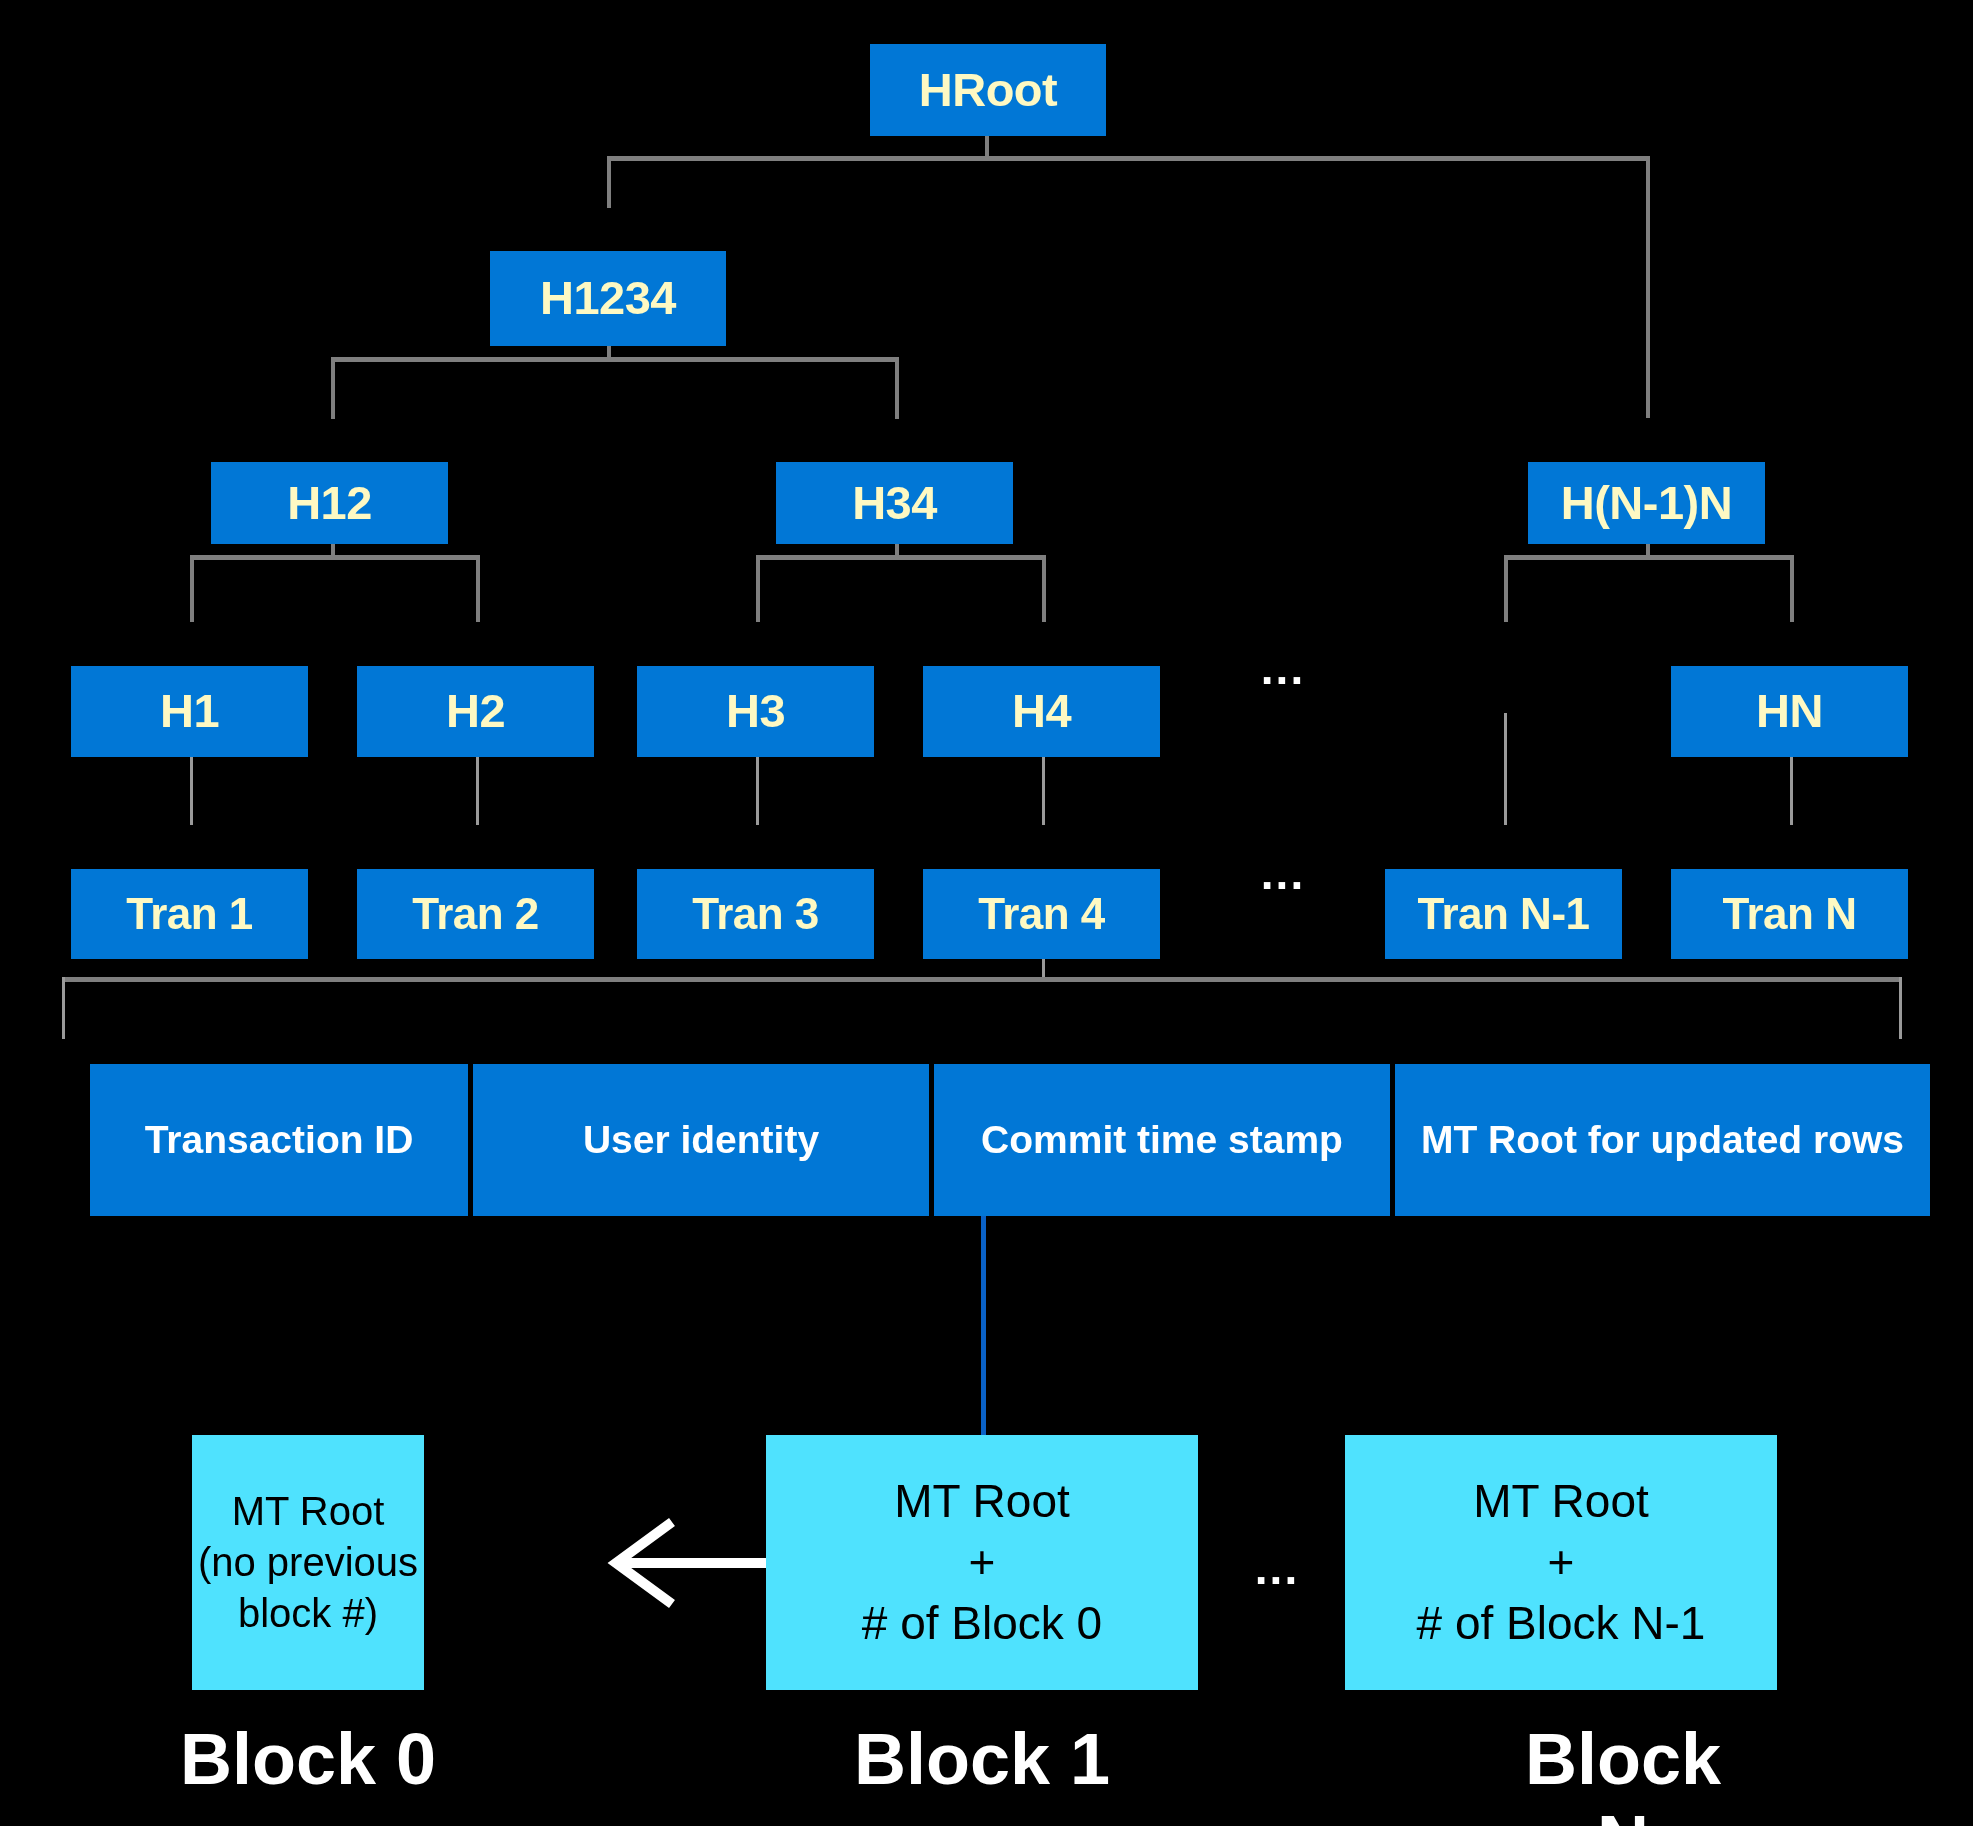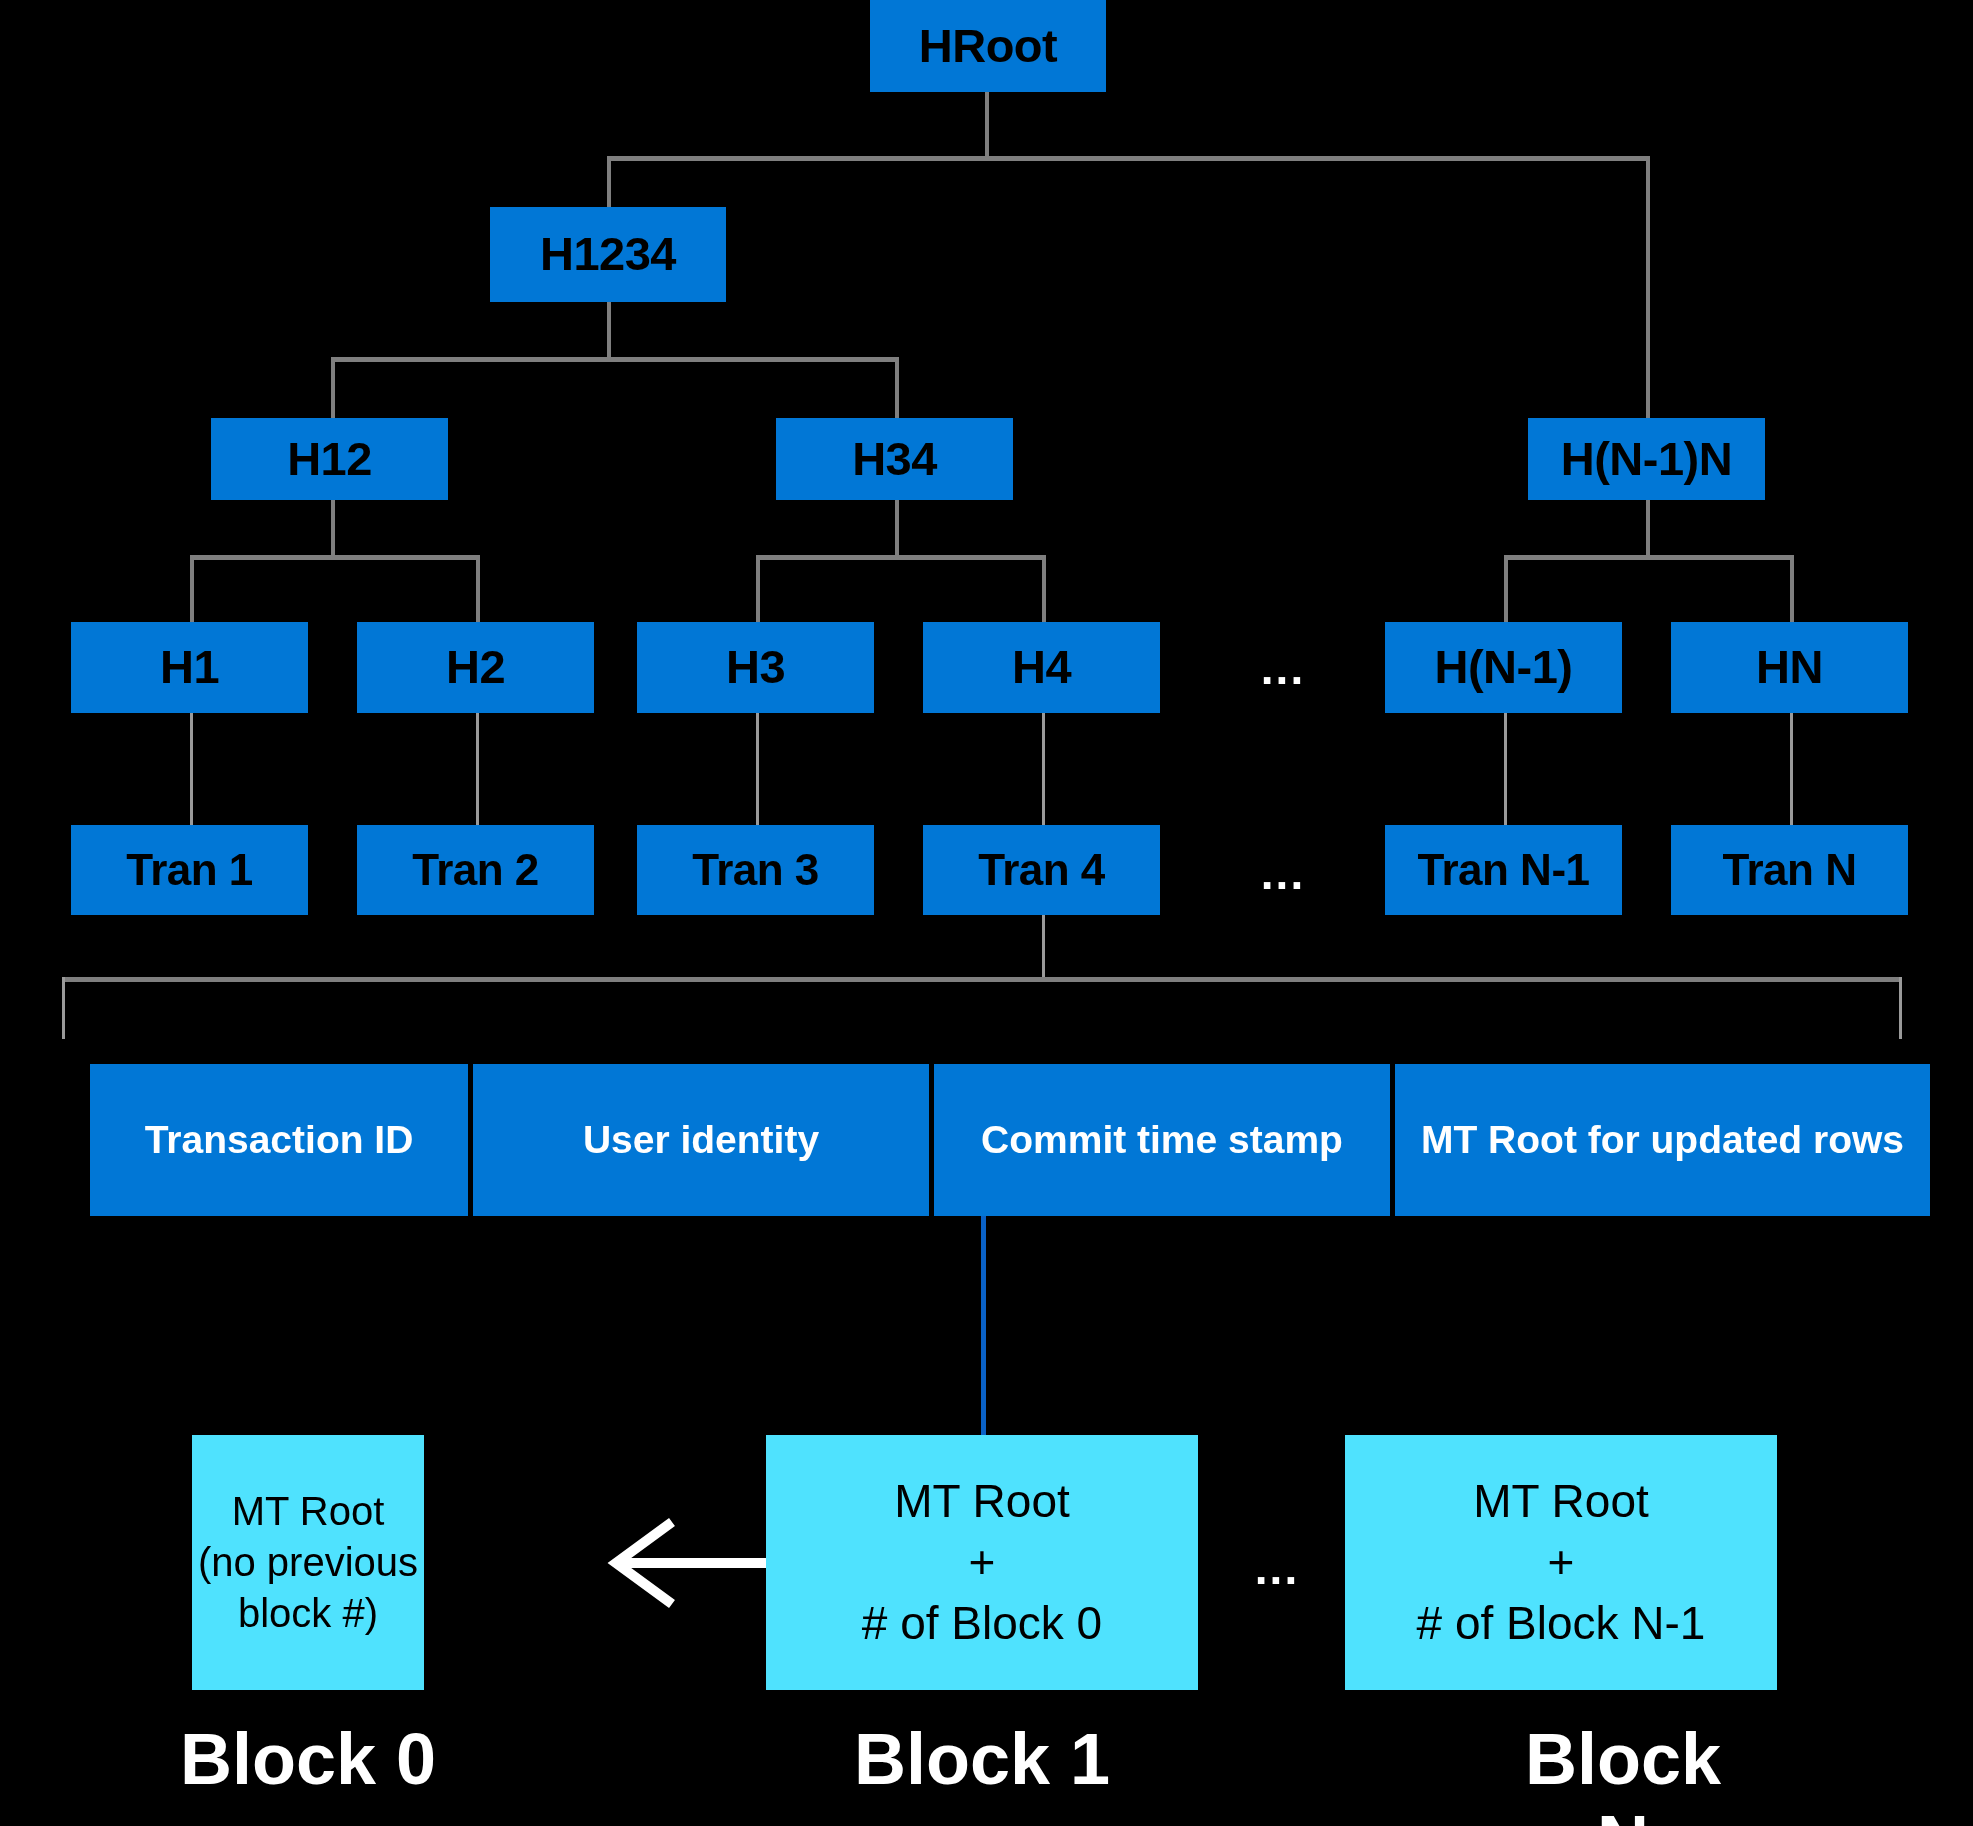--- a/index.html
+++ b/index.html
@@ -14,30 +14,31 @@
   #stage {
     position: relative;
     width: 1973px;
     height: 1826px;
     background: #000000;
     overflow: hidden;
   }
   .node {
     position: absolute;
     background: #0177D6;
-    color: #000000;
+    color: #fef9c3;
     display: flex;
     align-items: center;
     justify-content: center;
     text-align: center;
     font-weight: bold;
     font-family: "Liberation Sans", sans-serif;
     line-height: 1.08;
     box-sizing: border-box;
     letter-spacing: -0.5px;
+    margin-top: 44px;
   }
   .node.h-lvl { font-size: 47px; }
   .node.tran  { font-size: 44px; }
   .line {
     position: absolute;
     background: #7F7F7F;
   }
   .line.v { width: 4px; }
   .line.h { height: 5px; }
   .line.thin-v { width: 3px; background: #9A9A9A; }
@@ -186,23 +187,20 @@
   </div>
   <div class="node h-lvl" style="left:357px; top:622px; width:237px; height:91px;">
     <span>H2</span>
   </div>
   <div class="node h-lvl" style="left:637px; top:622px; width:237px; height:91px;">
     <span>H3</span>
   </div>
   <div class="node h-lvl" style="left:923px; top:622px; width:237px; height:91px;">
     <span>H4</span>
   </div>
-  <div class="node h-lvl" style="left:1385px; top:622px; width:237px; height:91px;">
-    <span>H(N-1)</span>
-  </div>
   <div class="node h-lvl" style="left:1671px; top:622px; width:237px; height:91px;">
     <span>HN</span>
   </div>
 
   <div class="ellipsis" style="left:1238px; top:645px; width:90px; text-align:center;">...</div>
 
   <div class="node tran" style="left:71px; top:825px; width:237px; height:90px;">
     <span>Tran 1</span>
   </div>
   <div class="node tran" style="left:357px; top:825px; width:237px; height:90px;">

